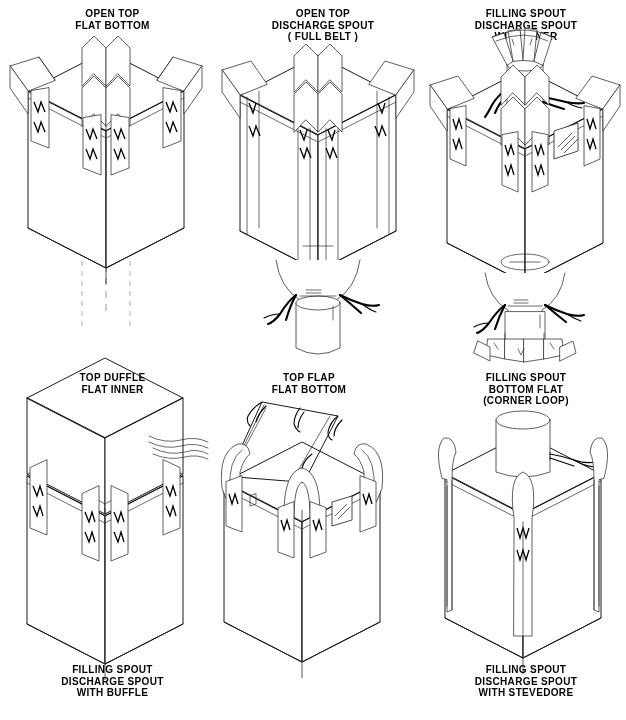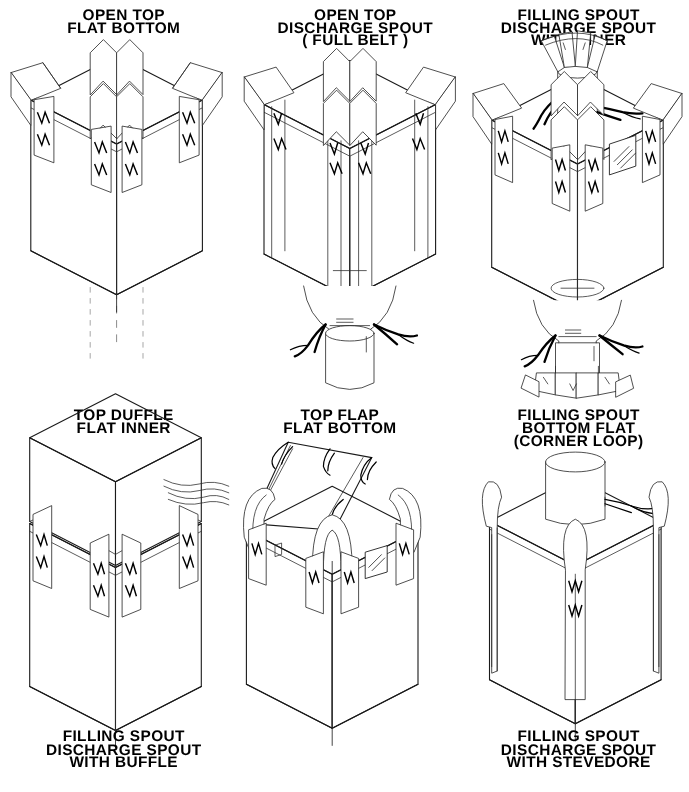--- a/index.html
+++ b/index.html
@@ -6,21 +6,21 @@
   body{
     width:626px;height:720px;overflow:hidden;
     font-family:"Liberation Sans", sans-serif;
     color:#000;
   }
   #sheet{position:relative;width:626px;height:720px;background:#fff;}
 
   .cell{position:absolute;}
   .caption{
     text-align:center;
-    font-size:14px;
+    font-size:10px;
     font-weight:bold;
     line-height:11.5px;
     letter-spacing:0.35px;
     color:#000;
     white-space:pre-line;
   }
   .fig{position:absolute;}
   svg{display:block;overflow:visible;}
 
   

